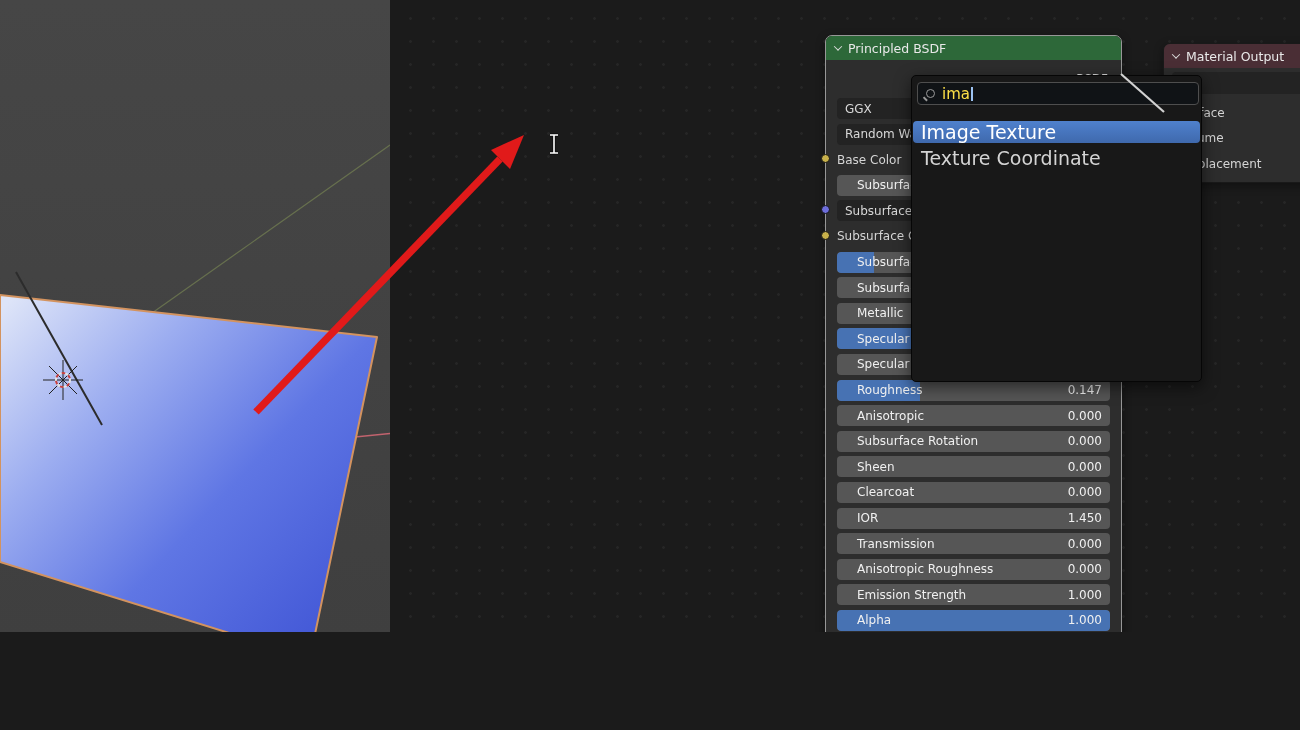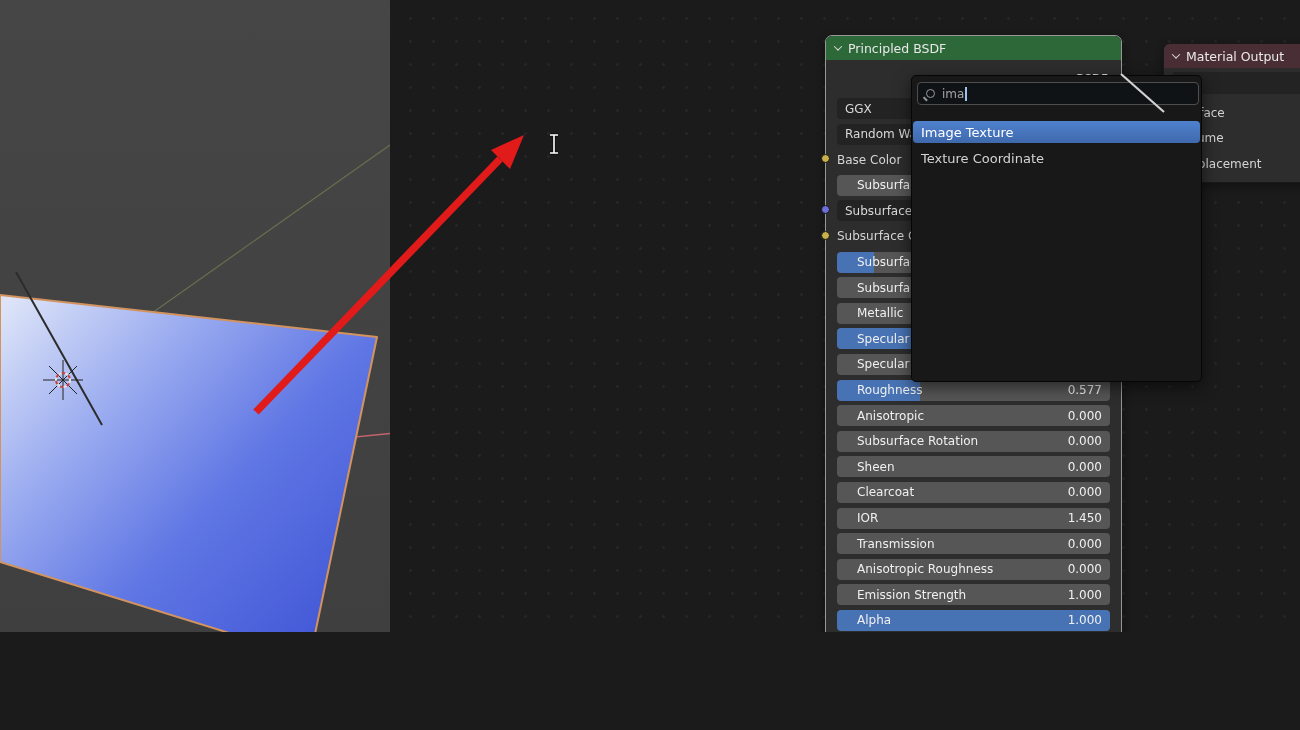--- a/index.html
+++ b/index.html
@@ -22,26 +22,26 @@
   .popup { position:absolute; left:521px; top:75px; width:291px; height:307px;
            background:#181818; border:1px solid #060606; border-radius:5px;
            box-shadow:0 5px 16px rgba(0,0,0,.55); z-index:20; }
   .search-field { position:absolute; left:5px; top:6px; width:282px; height:23px;
                   background:#101316; border:1px solid #4e4e4e; border-radius:4px;
                   display:flex; align-items:center; padding-left:8px; }
   .mag { position:relative; width:9px; height:9px; border:1.5px solid #9a9a9a;
          border-radius:50%; margin-right:7px; flex:none; }
   .mag::after { content:""; position:absolute; left:-4px; top:8px; width:5px; height:1.5px;
                 background:#9a9a9a; transform:rotate(45deg); }
-  .query { color:#a3a3a3; font-size:12px; }
+  .query { color:#fde047; font-size:15px; }
   .caret { display:inline-block; width:2px; height:14px; background:#9cc2f2;
            margin-left:1px; vertical-align:middle; }
   .results { position:absolute; left:1px; top:45px; right:1px; }
   .result-row { height:22px; margin-bottom:4px; border-radius:4px; display:flex;
-                align-items:center; padding-left:8px; font-size:13px; color:#d4d4d4; }
+                align-items:center; padding-left:8px; font-size:19px; color:#d4d4d4; }
   .result-row.selected { background:linear-gradient(#4f81cd,#3f69ad); color:#ffffff; }
 
   
   .node { position:absolute; background:#2d2d2d; border-radius:7px;
           box-shadow:0 3px 10px rgba(0,0,0,.4); }
   .node-header { height:24px; display:flex; align-items:center; gap:7px;
                  padding-left:9px; border-radius:6px 6px 0 0;
                  font-size:12.5px; color:#e9e9e9; }
   .hdr-chev { width:6px; height:6px; border-left:1.7px solid #dcdcdc;
               border-bottom:1.7px solid #dcdcdc; transform:rotate(-45deg) translate(1px,-1px);
@@ -180,21 +180,21 @@
             <span class="sl-value">0.500</span>
           </div>
           <div class="prow slider">
             <span class="fill" style="width: 0%;"></span>
             <span class="sl-label">Specular Tint</span>
             <span class="sl-value">0.000</span>
           </div>
           <div class="prow slider">
             <span class="fill" style="width: 30.5%;"></span>
             <span class="sl-label">Roughness</span>
-            <span class="sl-value">0.577</span>
+            <span class="sl-value">0.147</span>
           </div>
           <div class="prow slider">
             <span class="fill" style="width: 0%;"></span>
             <span class="sl-label">Anisotropic</span>
             <span class="sl-value">0.000</span>
           </div>
           <div class="prow slider">
             <span class="fill" style="width: 0%;"></span>
             <span class="sl-label">Subsurface Rotation</span>
             <span class="sl-value">0.000</span>

